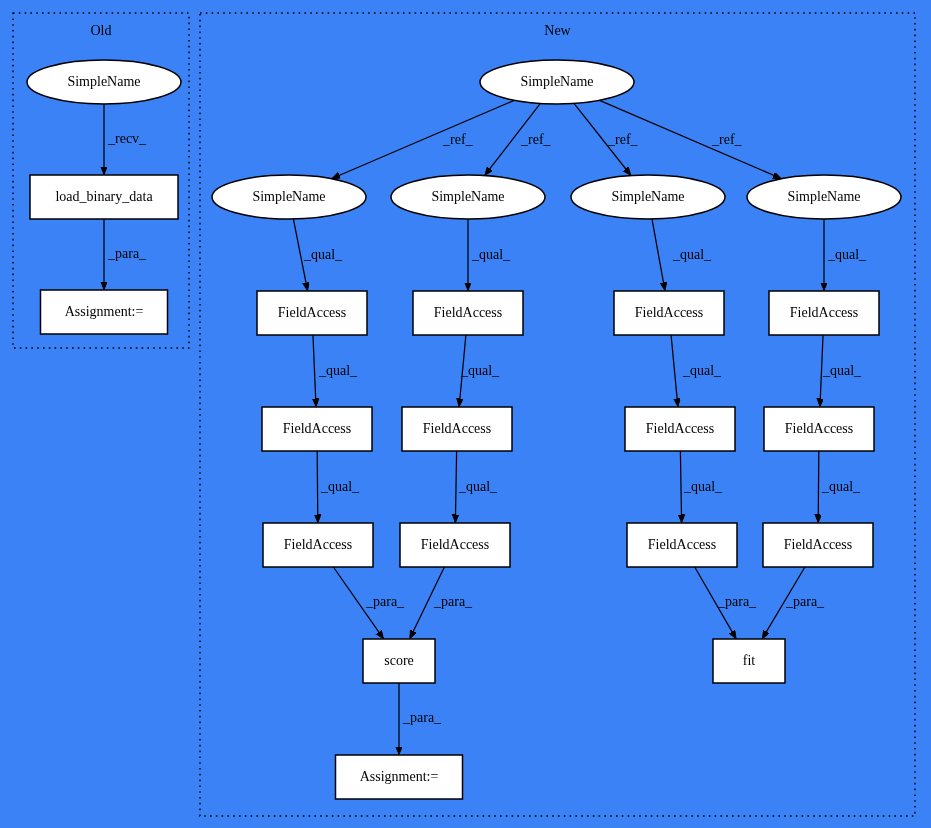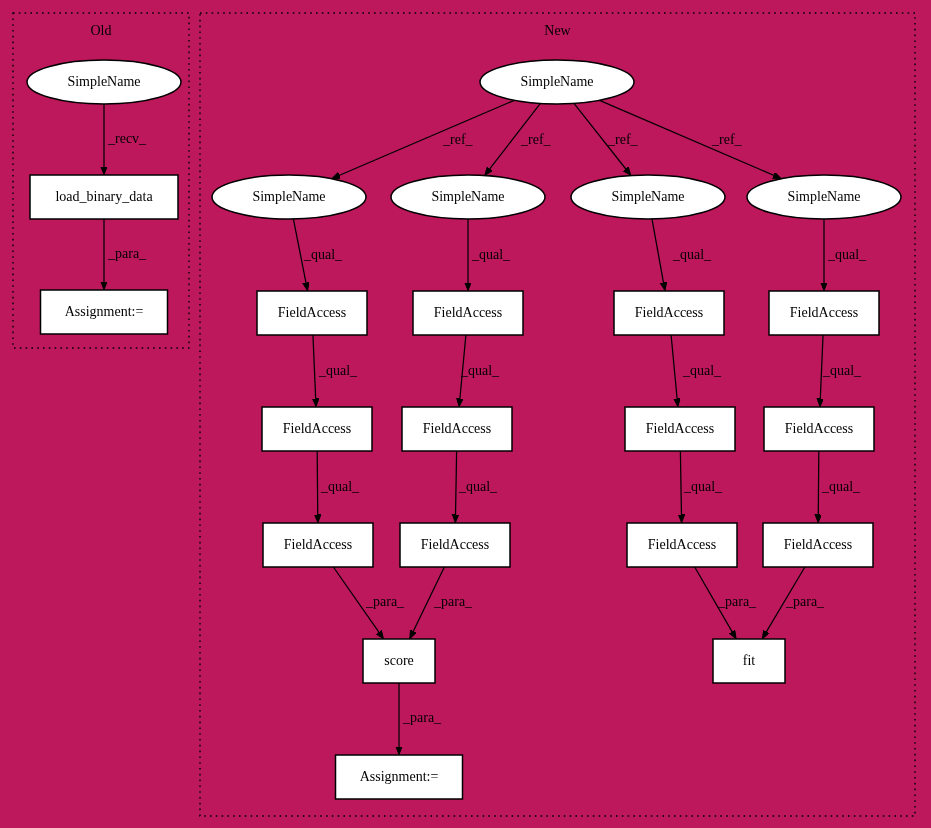--- a/index.html
+++ b/index.html
@@ -4,21 +4,21 @@
 <style>
   html, body {
     margin: 0;
     padding: 0;
     background: #ffffff;
   }
   #graph-root {
     position: relative;
     width: 931px;
     height: 828px;
-    background: #be185d;
+    background: #3b82f6;
     font-family: "Liberation Serif", "DejaVu Serif", serif;
   }
   svg#graph-canvas {
     display: block;
     width: 931px;
     height: 828px;
   }
   .cluster-border {
     fill: none;
     stroke: #000000;

